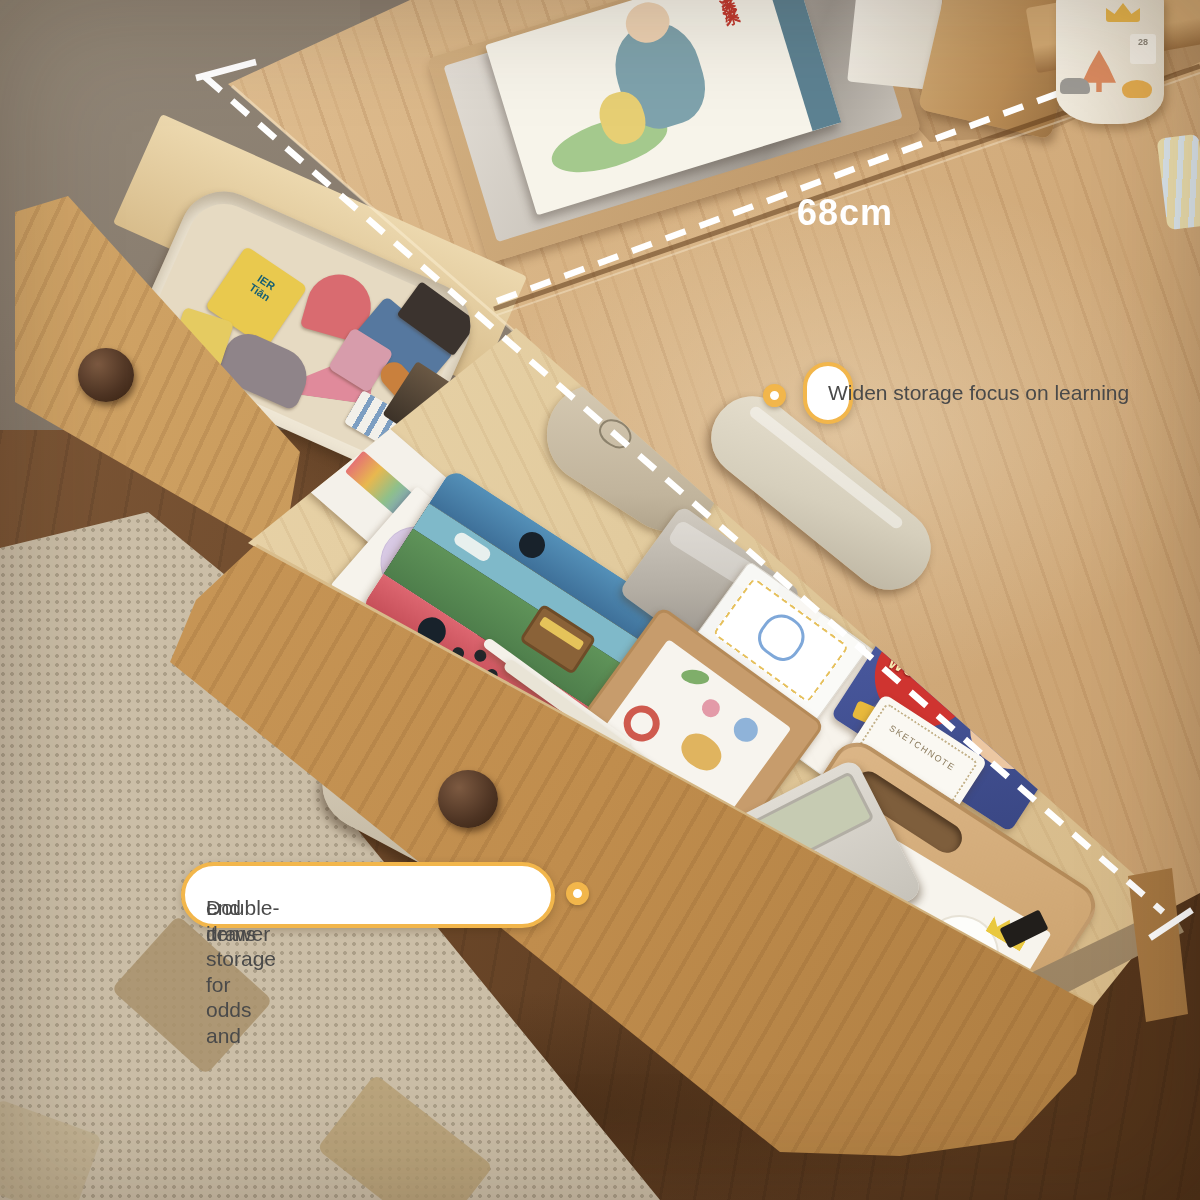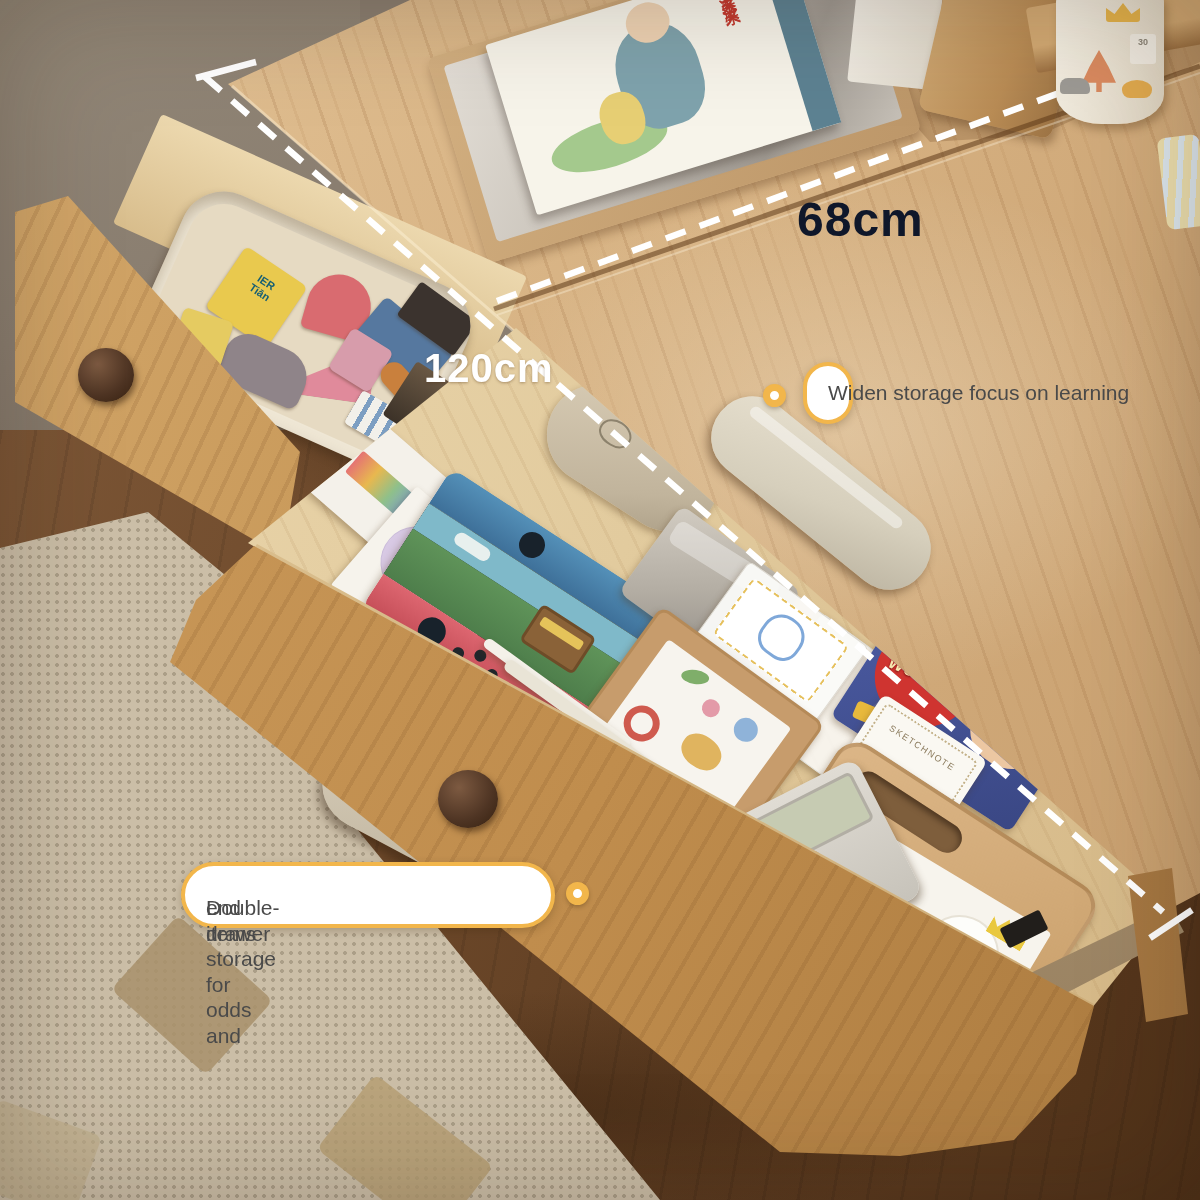--- a/index.html
+++ b/index.html
@@ -184,21 +184,21 @@
   .keys .k{position:relative;width:18px;height:12px;background:#b5b1a7;border-radius:3px;box-shadow:0 1px 1px rgba(60,55,45,.6);}
   .keys .k:nth-child(13),.keys .k:nth-child(17){background:#e08840;}
   .pencil-box{left:692px;top:452px;width:258px;height:82px;transform:rotate(39deg);z-index:8;
     background:linear-gradient(160deg,#e6dfce 0%,#d6cfbc 55%,#bdb5a2 100%);
     border-radius:40px;box-shadow:0 6px 10px rgba(70,45,20,.45);}
 
   
   .overlay-svg{left:0;top:0;z-index:7;}
   .underlay-svg{left:0;top:0;z-index:5;}
   .dim-label{z-index:9;font-weight:bold;}
-  .label-depth{left:797px;top:192px;font-size:48px;color:#0f172a;letter-spacing:1px;}
+  .label-depth{left:797px;top:192px;font-size:36px;color:#ffffff;letter-spacing:1px;}
   .label-width{left:424px;top:346px;font-size:40px;color:#ffffff;letter-spacing:1px;
     text-shadow:0 1px 3px rgba(80,50,20,.4);}
   .callout{z-index:10;display:flex;align-items:center;background:#fff;
     border:4px solid #F2B64B;border-radius:34px;color:#4a4a4a;font-size:21px;line-height:1.22;
     box-shadow:0 3px 8px rgba(60,40,10,.25);padding:8px 21px;}
   .callout .txt{position:relative;display:block;}
   .dot{width:23px;height:23px;border-radius:50%;background:#fff;border:7px solid #F2B64B;z-index:10;
     box-shadow:0 2px 4px rgba(60,40,10,.3);}
   .vignette{left:0;top:0;width:1200px;height:1200px;z-index:11;pointer-events:none;
     box-shadow:inset 0 0 120px rgba(40,25,10,.25);}
@@ -247,21 +247,21 @@
   <div class="white-box"></div>
   <div class="bookend"></div>
   <div class="shelf-slab"></div>
   <div class="straw-cup"></div>
   <div class="pen-cup">
     <div class="cup-print" style="left:26px;top:58px;width:34px;height:42px;background:#d98a5f;clip-path:polygon(50% 0,78% 40%,100% 78%,58% 78%,58% 100%,42% 100%,42% 78%,0 78%,22% 40%);"></div>
     <div class="cup-print" style="left:50px;top:10px;width:34px;height:20px;background:#e3b24a;clip-path:polygon(0 100%,0 30%,25% 60%,50% 5%,75% 60%,100% 30%,100% 100%);"></div>
     <div class="cup-print" style="left:4px;top:86px;width:30px;height:16px;background:#9d9a94;border-radius:8px 10px 4px 4px;"></div>
     <div class="cup-print" style="left:66px;top:88px;width:30px;height:18px;background:#e0a94e;border-radius:50% 50% 8px 8px;"></div>
     <div class="cup-house">
-      <span style="position:relative;">30</span>
+      <span style="position:relative;">28</span>
     </div>
   </div>
 
   <div class="ud-shadow"></div>
   <div class="ud-back"></div>
   <div class="bin">
     <div class="bin-floor"></div>
     <div class="toy" style="left:62px;top:50px;width:74px;height:74px;background:#e9c94e;transform:rotate(10deg);border-radius:6px;">
       <div class="toy-text">
         <span style="position:relative;display:block;">IER</span>
@@ -443,21 +443,20 @@
   </div>
 
   <svg class="overlay-svg" width="1200" height="1200">
     <line x1="497" y1="301" x2="1062" y2="92" stroke="#FFFFFF" stroke-width="6.5" stroke-dasharray="21 15"></line>
     <line x1="205" y1="77" x2="1163" y2="912" stroke="#FFFFFF" stroke-width="6.5" stroke-dasharray="21 15"></line>
     <line x1="196" y1="78" x2="256" y2="62" stroke="#FFFFFF" stroke-width="6.5"></line>
     <line x1="1150" y1="938" x2="1192" y2="910" stroke="#FFFFFF" stroke-width="6.5"></line>
   </svg>
 
   <div class="dim-label label-depth">68cm</div>
-  <div class="dim-label label-width">120cm</div>
 
   <div class="dot" style="left:763px;top:384px;"></div>
   <div class="callout" style="left:803px;top:362px;height:62px;white-space:nowrap;">
     <span class="txt">Widen storage focus on learning</span>
   </div>
 
   <div class="callout" style="left:181px;top:862px;width:374px;height:66px;">
     <div style="position:relative;">
       <span class="txt">Double-drawer storage for odds and</span>
       <span class="txt">end items</span>

